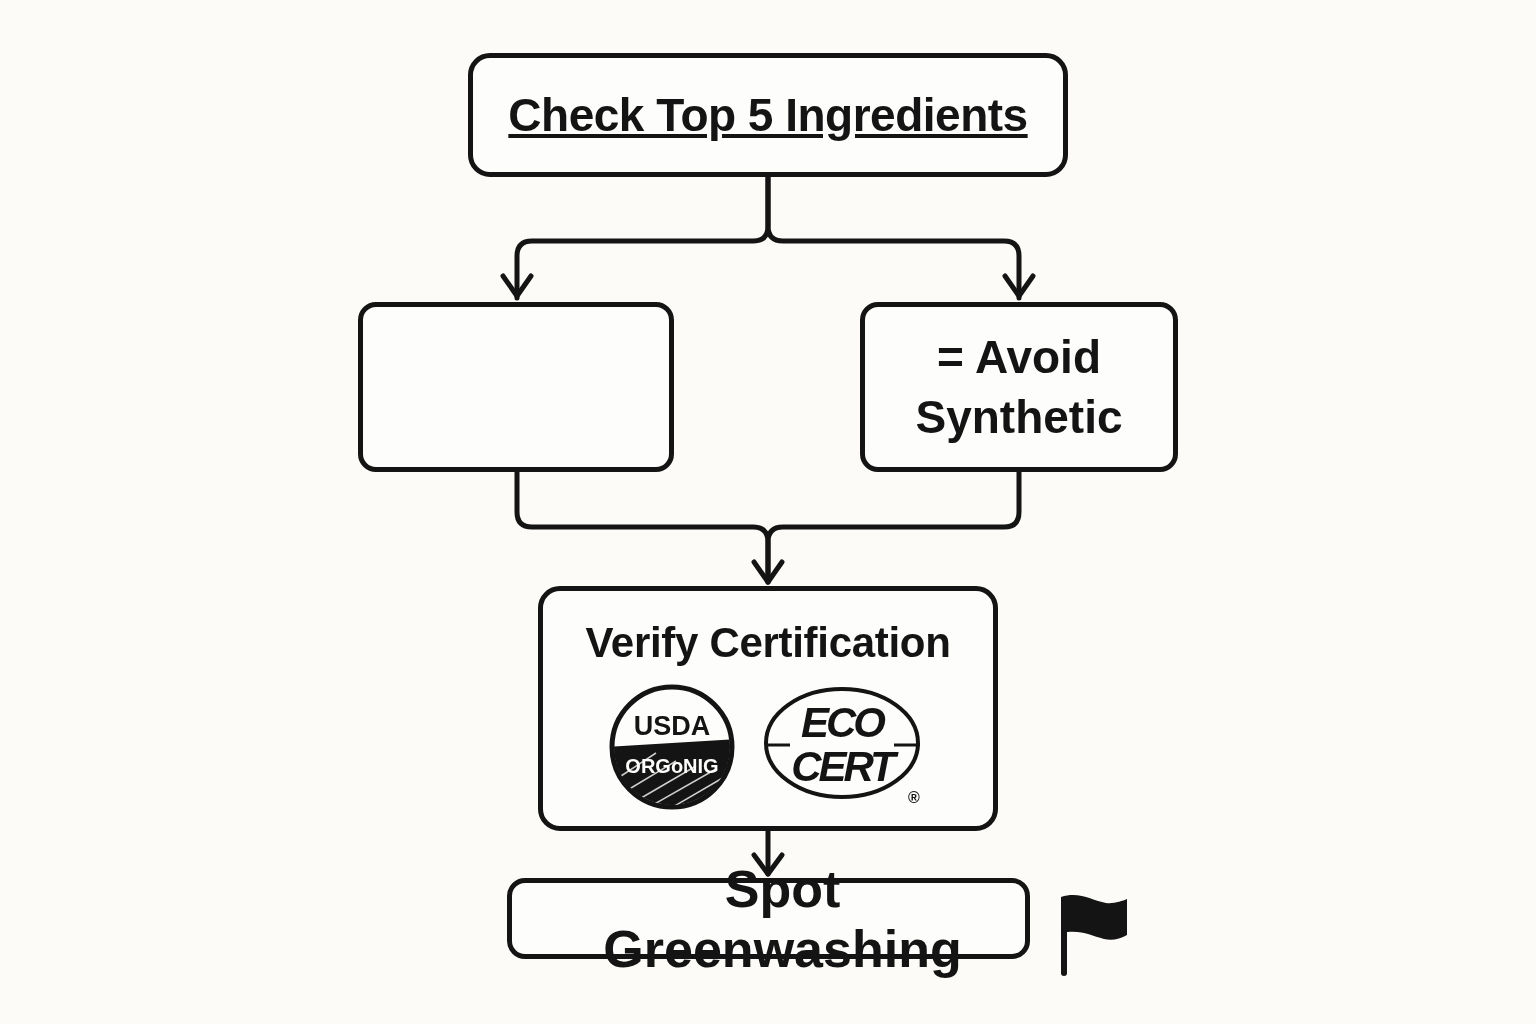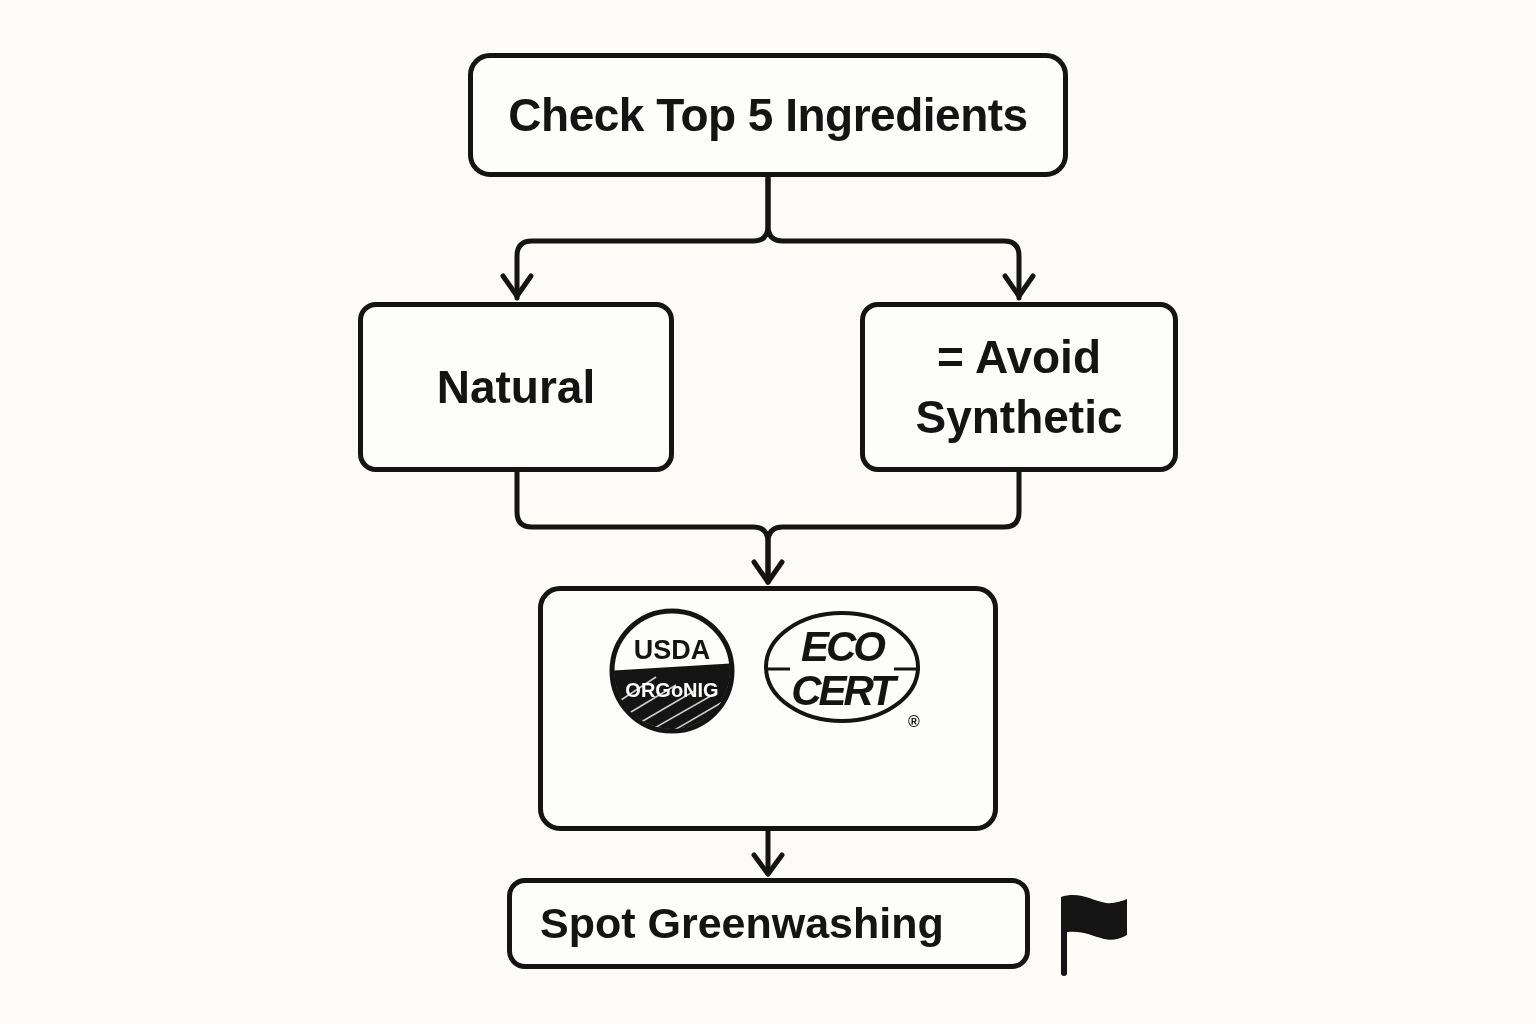--- a/index.html
+++ b/index.html
@@ -17,25 +17,25 @@
       border-radius: 22px;
       background: #fdfdfb;
       color: #141414;
       font-weight: bold;
       display: flex;
       flex-direction: column;
       align-items: center;
       justify-content: center;
       text-align: center;
     }
-    #box-top { left: 468px; top: 53px; width: 600px; height: 124px; font-size: 46px; letter-spacing: -0.5px; }
+    #box-top { left: 468px; top: 53px; width: 600px; height: 124px; font-size: 46px; letter-spacing: -0.5px; text-decoration: underline; }
     #box-natural { left: 358px; top: 302px; width: 316px; height: 170px; font-size: 46px; line-height: 60px; border-radius: 18px; }
     #box-synthetic { left: 860px; top: 302px; width: 318px; height: 170px; font-size: 46px; line-height: 60px; border-radius: 18px; }
     #box-verify { left: 538px; top: 586px; width: 460px; height: 245px; justify-content: flex-start; border-radius: 22px; }
-    #box-spot { left: 507px; top: 878px; width: 523px; height: 91px; font-size: 43px; align-items: flex-start; padding-left: 28px; border-radius: 18px; }
+    #box-spot { left: 507px; top: 878px; width: 523px; height: 81px; font-size: 52px; align-items: flex-start; padding-left: 28px; border-radius: 18px; }
     .verify-title { font-size: 42px; margin-top: 28px; letter-spacing: -0.3px; }
     .logos { display: flex; gap: 24px; margin-top: 14px; align-items: center; }
     svg.connectors { position: absolute; left: 0; top: 0; }
     .flag { position: absolute; left: 1052px; top: 885px; }
     .line { display: block; }
   </style>
 </head>
 <body>
 
 <svg class="connectors" width="1536" height="1024" viewBox="0 0 1536 1024">
@@ -54,29 +54,29 @@
     <path d="M768 831 V874"></path>
     <path d="M754 855 L768 874 L782 855"></path>
   </g>
 </svg>
 
 <div class="box" id="box-top">
   <span>Check Top 5 Ingredients</span>
 </div>
 
 <div class="box" id="box-natural">
-  <span class="line">Natural</span>
 </div>
 
 <div class="box" id="box-synthetic">
   <span class="line">= Avoid</span>
   <span class="line">Synthetic</span>
 </div>
 
 <div class="box" id="box-verify">
+  <span class="verify-title">Verify Certification</span>
   <div class="logos">
     <svg width="132" height="132" viewBox="0 0 132 132">
       <defs>
         <clipPath id="usda-clip">
             <circle cx="66" cy="66" r="58"></circle>
           </clipPath>
       </defs>
       <circle cx="66" cy="66" r="60" fill="#fdfdfb" stroke="#141414" stroke-width="5"></circle>
       <g clip-path="url(#usda-clip)">
         <path d="M0 66 L132 58 L132 132 L0 132 Z" fill="#141414"></path>

